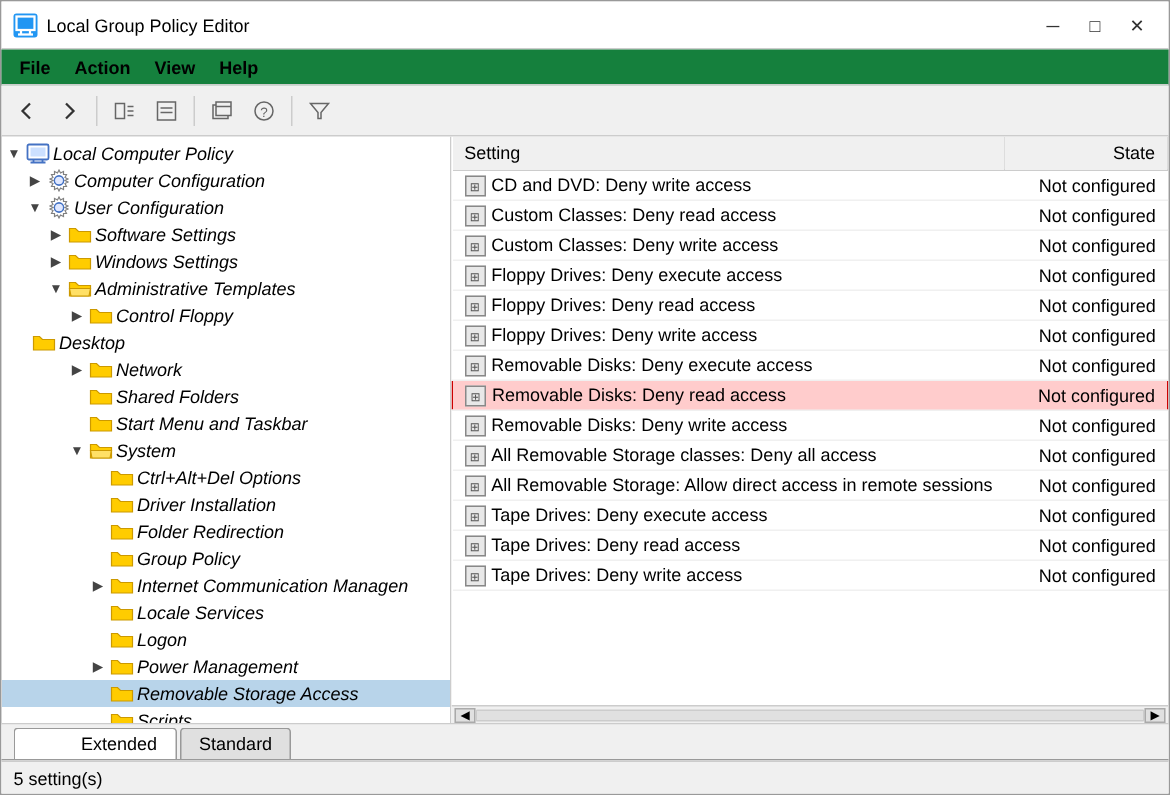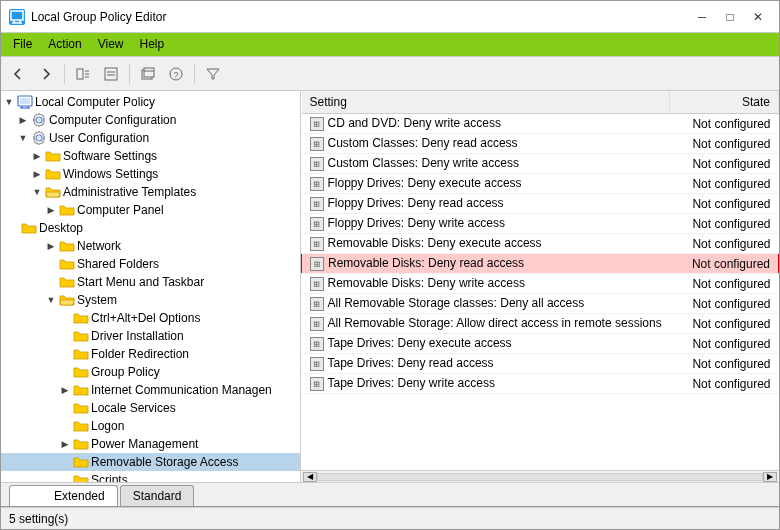--- a/index.html
+++ b/index.html
@@ -7,41 +7,41 @@
 
     
     .window { width: 780px; height: 530px; border: 1px solid #999; background: #f0f0f0; display: flex; flex-direction: column; }
     .title-bar { background: #fff; display: flex; align-items: center; justify-content: space-between; padding: 6px 8px; border-bottom: 1px solid #ccc; height: 32px; }
     .title-bar-left { display: flex; align-items: center; gap: 6px; font-size: 12px; font-weight: normal; color: #000; }
     .title-bar-icon { width: 16px; height: 16px; background: #2196F3; border-radius: 2px; display: flex; align-items: center; justify-content: center; color: white; font-size: 10px; }
     .title-bar-controls { display: flex; gap: 2px; }
     .title-btn { width: 26px; height: 20px; border: none; background: transparent; cursor: pointer; font-size: 12px; display: flex; align-items: center; justify-content: center; color: #333; }
 
     
-    .menu-bar { background: #84cc16; display: flex; align-items: flex-start; padding: 2px 4px; border-bottom: 1px solid #ccc; height: 24px; }
+    .menu-bar { background: #15803d; display: flex; align-items: flex-end; padding: 2px 4px; border-bottom: 1px solid #ccc; height: 24px; font-weight: bold; }
     .menu-item { padding: 2px 8px; cursor: pointer; font-size: 12px; color: #000; }
 
     
     .toolbar { background: #f0f0f0; display: flex; align-items: center; padding: 3px 4px; border-bottom: 1px solid #ccc; height: 34px; gap: 2px; }
     .toolbar-btn { width: 26px; height: 24px; border: 1px solid transparent; background: transparent; cursor: pointer; display: flex; align-items: center; justify-content: center; color: #333; font-size: 13px; }
     .toolbar-sep { width: 1px; height: 20px; background: #ccc; margin: 0 3px; }
 
     
     .main-area { display: flex; flex: 1; overflow: hidden; }
 
     
     .tree-panel { width: 300px; background: #fff; border-right: 1px solid #ccc; display: flex; flex-direction: column; overflow: hidden; }
     .tree-container { flex: 1; overflow-y: auto; overflow-x: hidden; padding: 2px 0; }
 
     
     .tree-item { display: flex; align-items: center; height: 18px; padding-left: 4px; cursor: pointer; white-space: nowrap; user-select: none; }
     .tree-item.selected { background: #b8d4ea; align-items: center; }
     .tree-expand { width: 16px; height: 16px; display: inline-flex; align-items: center; justify-content: center; cursor: pointer; color: #555; font-size: 8px; flex-shrink: 0; }
     .tree-icon { width: 16px; height: 16px; display: inline-flex; align-items: center; justify-content: center; flex-shrink: 0; margin-right: 2px; }
-    .tree-label { font-size: 12px; color: #000; }
+    .tree-label { font-size: 12px; color: #000; font-style: italic; }
 
     
     .right-panel { flex: 1; background: #fff; display: flex; flex-direction: column; overflow: hidden; }
     .list-container { flex: 1; overflow-y: auto; overflow-x: auto; }
     .list-table { width: 100%; border-collapse: collapse; }
     .list-header { background: #f0f0f0; }
     .list-header th { padding: 4px 8px; text-align: left; font-size: 12px; font-weight: normal; border-bottom: 1px solid #ccc; border-right: 1px solid #ddd; position: sticky; top: 0; background: #f0f0f0; }
     .list-row td { padding: 2px 8px; font-size: 12px; border-bottom: 1px solid #f0f0f0; white-space: nowrap; }
     .list-row.selected { background: #ffcccc; border: 1px solid #cc0000; }
     .list-row.selected td { color: #000; }
@@ -211,21 +211,21 @@
             </span>
             <span class="tree-label">Administrative Templates</span>
           </div>
           <div class="tree-item" style="padding-left: 42px;">
             <span class="tree-expand" style="font-size: 9px; color: rgb(68, 68, 68);">▶</span>
             <span class="tree-icon">
               <svg width="16" height="16" viewBox="0 0 16 16">
       <path d="M1 4 L1 13 L15 13 L15 6 L7 6 L5 4 Z" fill="#FFCC00" stroke="#CC9900" stroke-width="0.8"></path>
     </svg>
             </span>
-            <span class="tree-label">Computer Panel</span>
+            <span class="tree-label">Control Floppy</span>
           </div>
           <div class="tree-item" style="">
             <span class="tree-expand" style="font-size: 9px; color: rgb(68, 68, 68);"></span>
             <span class="tree-icon">
               <svg width="16" height="16" viewBox="0 0 16 16">
       <path d="M1 4 L1 13 L15 13 L15 6 L7 6 L5 4 Z" fill="#FFCC00" stroke="#CC9900" stroke-width="0.8"></path>
     </svg>
             </span>
             <span class="tree-label">Desktop</span>
           </div>

